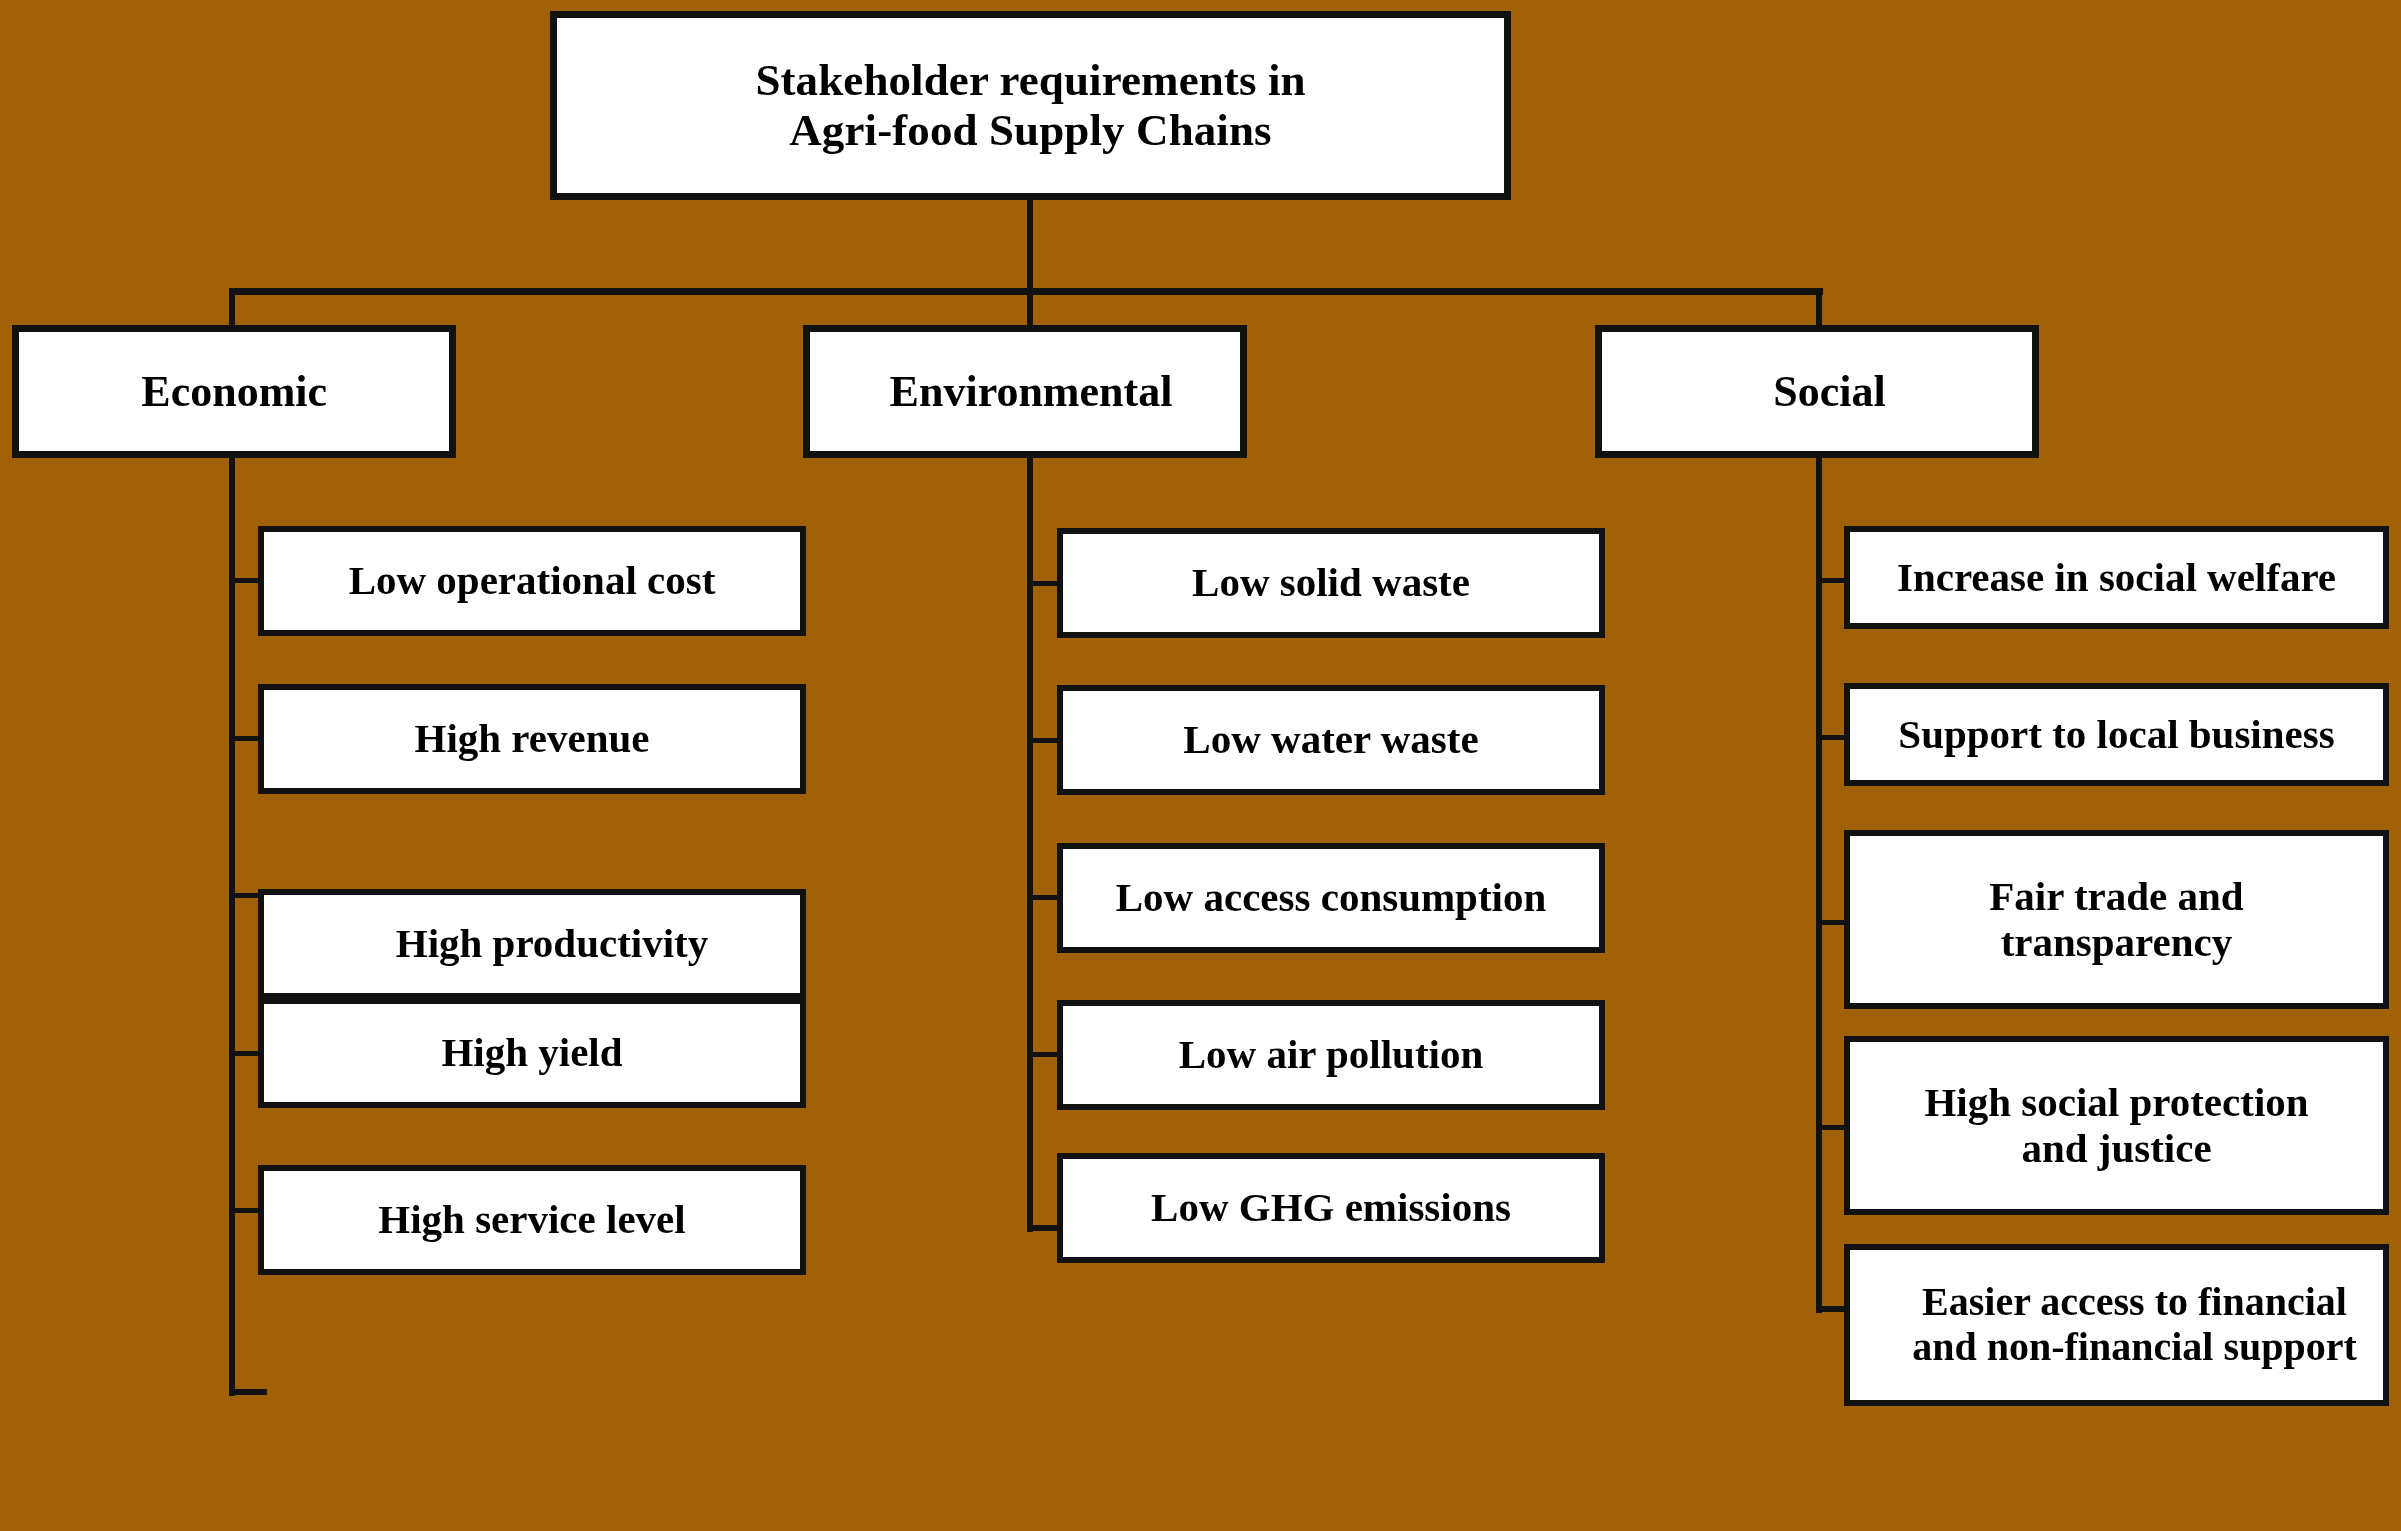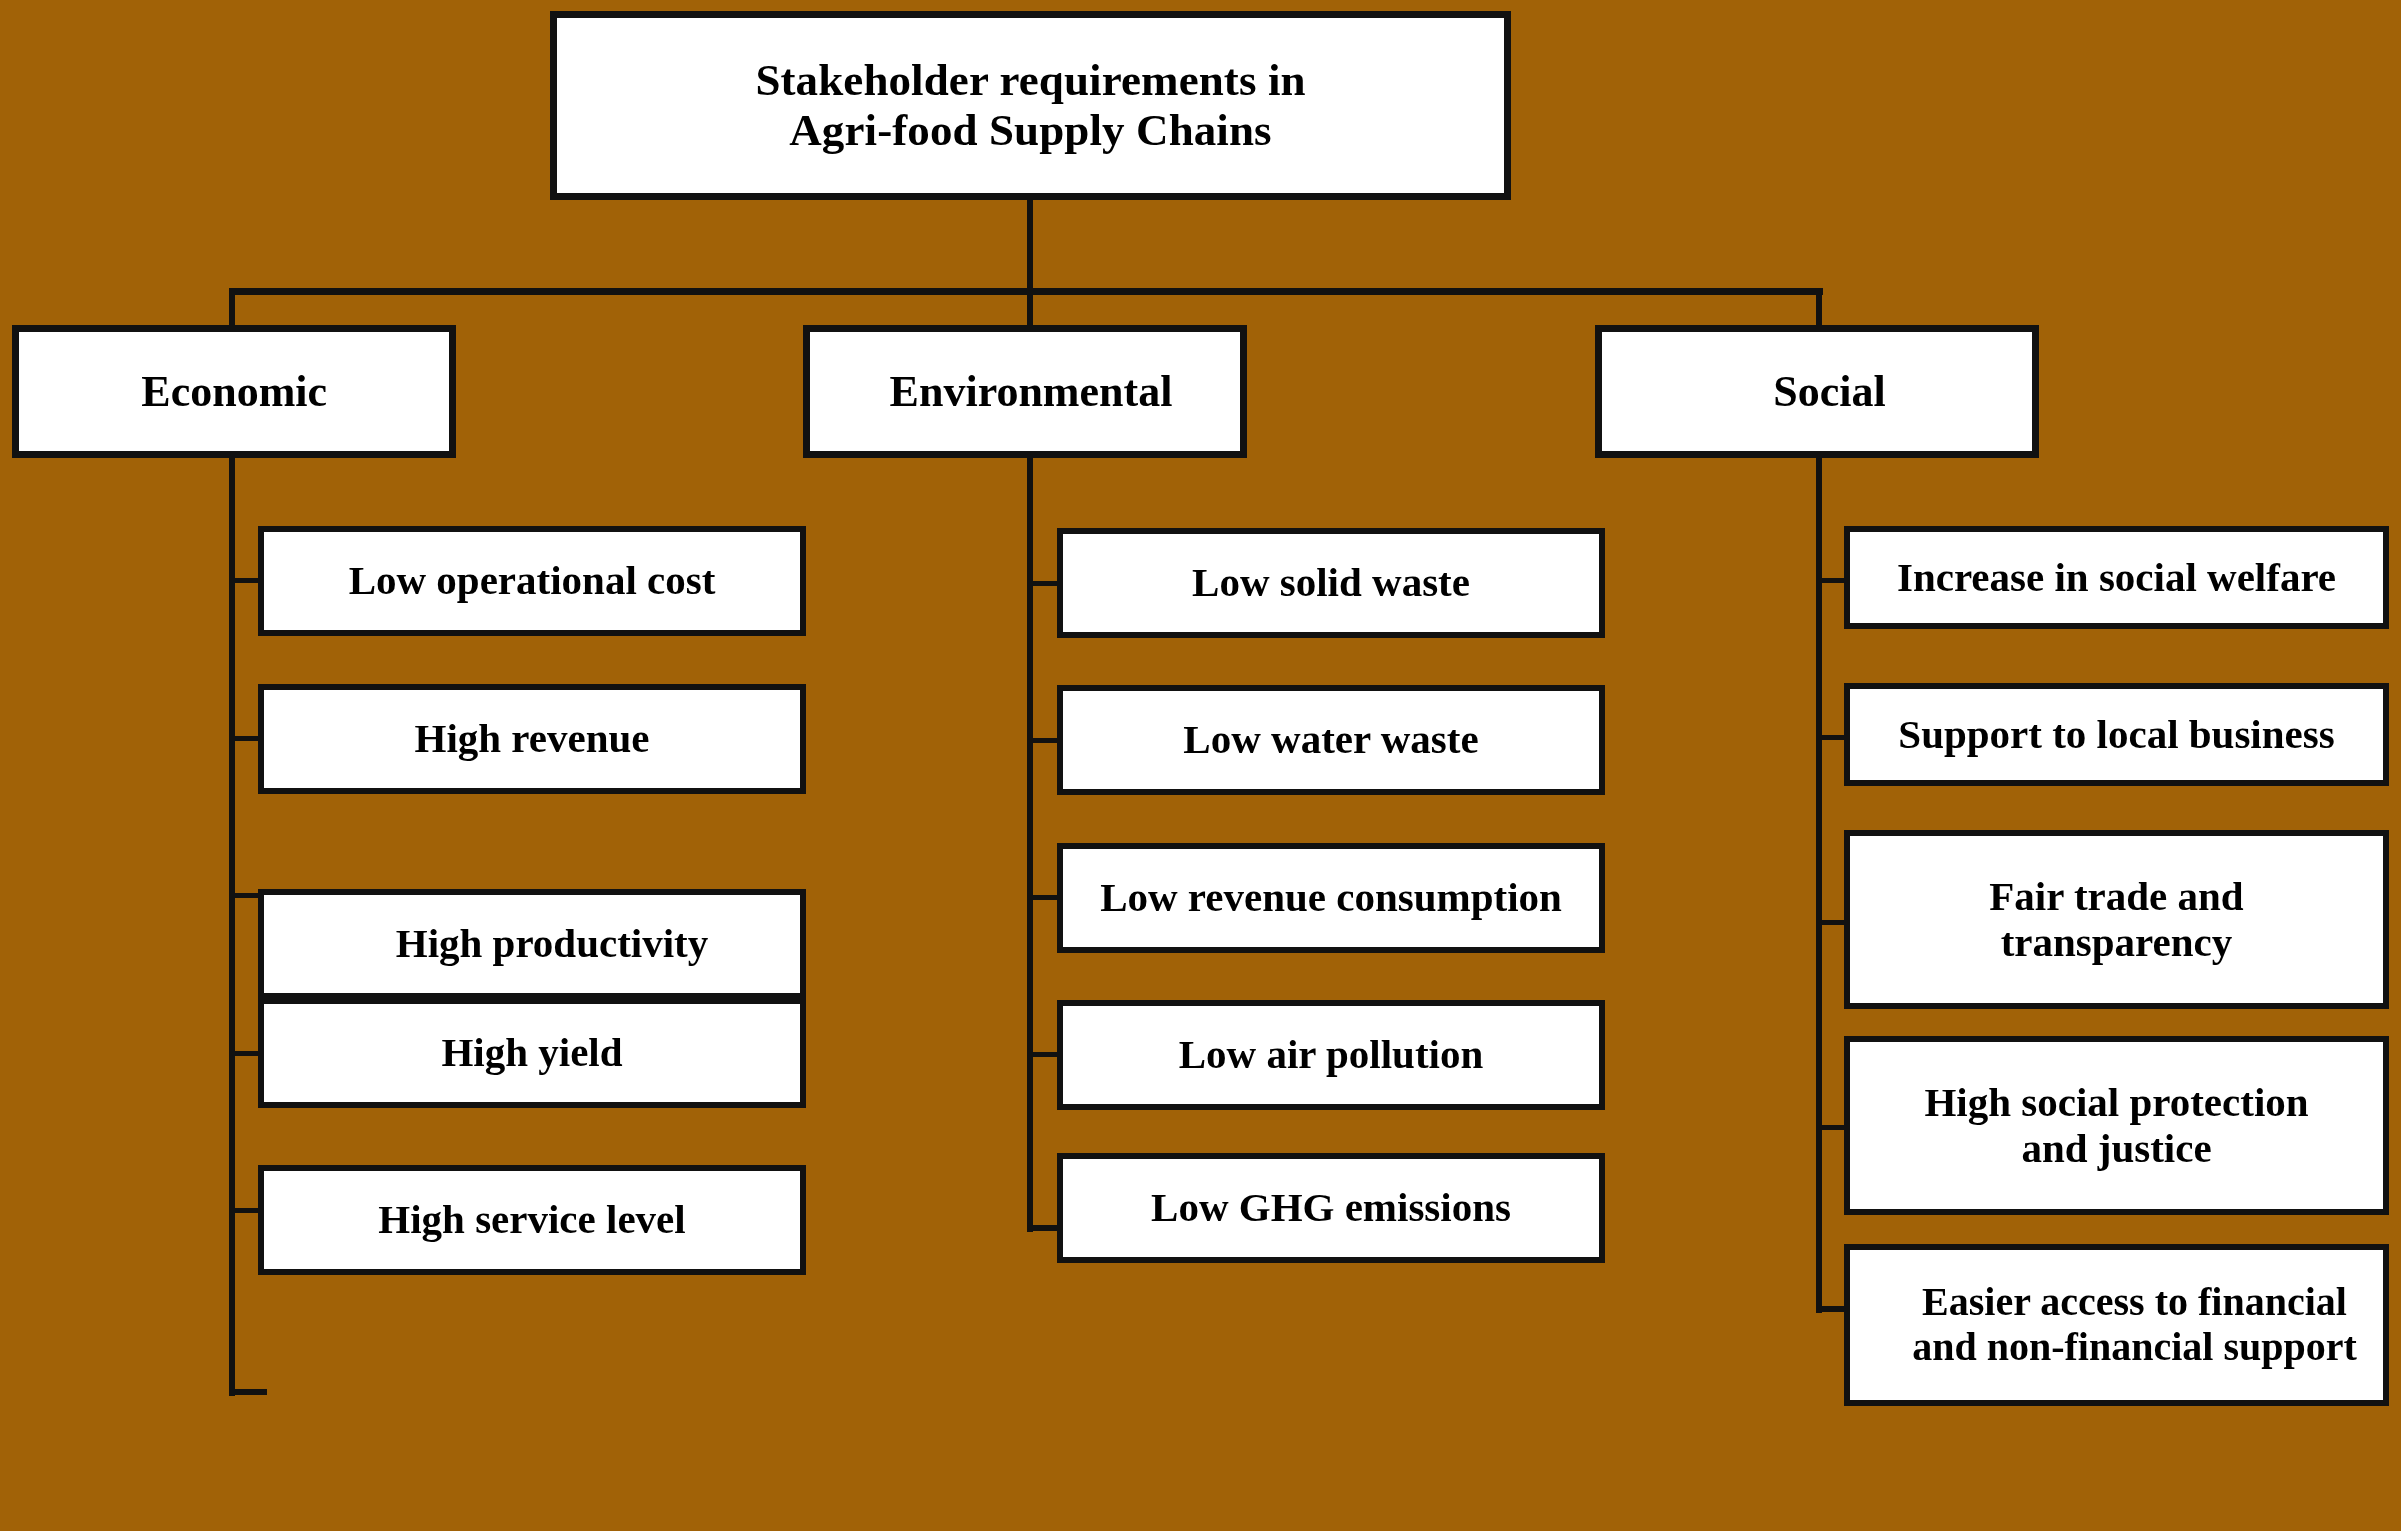--- a/index.html
+++ b/index.html
@@ -129,21 +129,21 @@
   <div class="line hline thin" style="left:1027px; top:895px; width:35px; height:5.2px;"></div>
   <div class="line hline thin" style="left:1027px; top:1052px; width:35px; height:5.2px;"></div>
 
   <div class="node leaf" style="left:1057px; top:528px; width:548px; height:110px;">
     <span class="label">Low solid waste</span>
   </div>
   <div class="node leaf" style="left:1057px; top:685px; width:548px; height:110px;">
     <span class="label">Low water waste</span>
   </div>
   <div class="node leaf tight" style="left:1057px; top:843px; width:548px; height:110px;">
-    <span class="label">Low revenue consumption</span>
+    <span class="label">Low access consumption</span>
   </div>
   <div class="node leaf" style="left:1057px; top:1000px; width:548px; height:110px;">
     <span class="label">Low air pollution</span>
   </div>
   <div class="node leaf" style="left:1057px; top:1153px; width:548px; height:110px;">
     <span class="label">Low GHG emissions</span>
   </div>
 
   <div class="line vline" style="left:1816px; top:458px; width:6.1px; height:855px;"></div>
   <div class="line hline" style="left:1816px; top:1306px; width:38px; height:6.1px;"></div>

